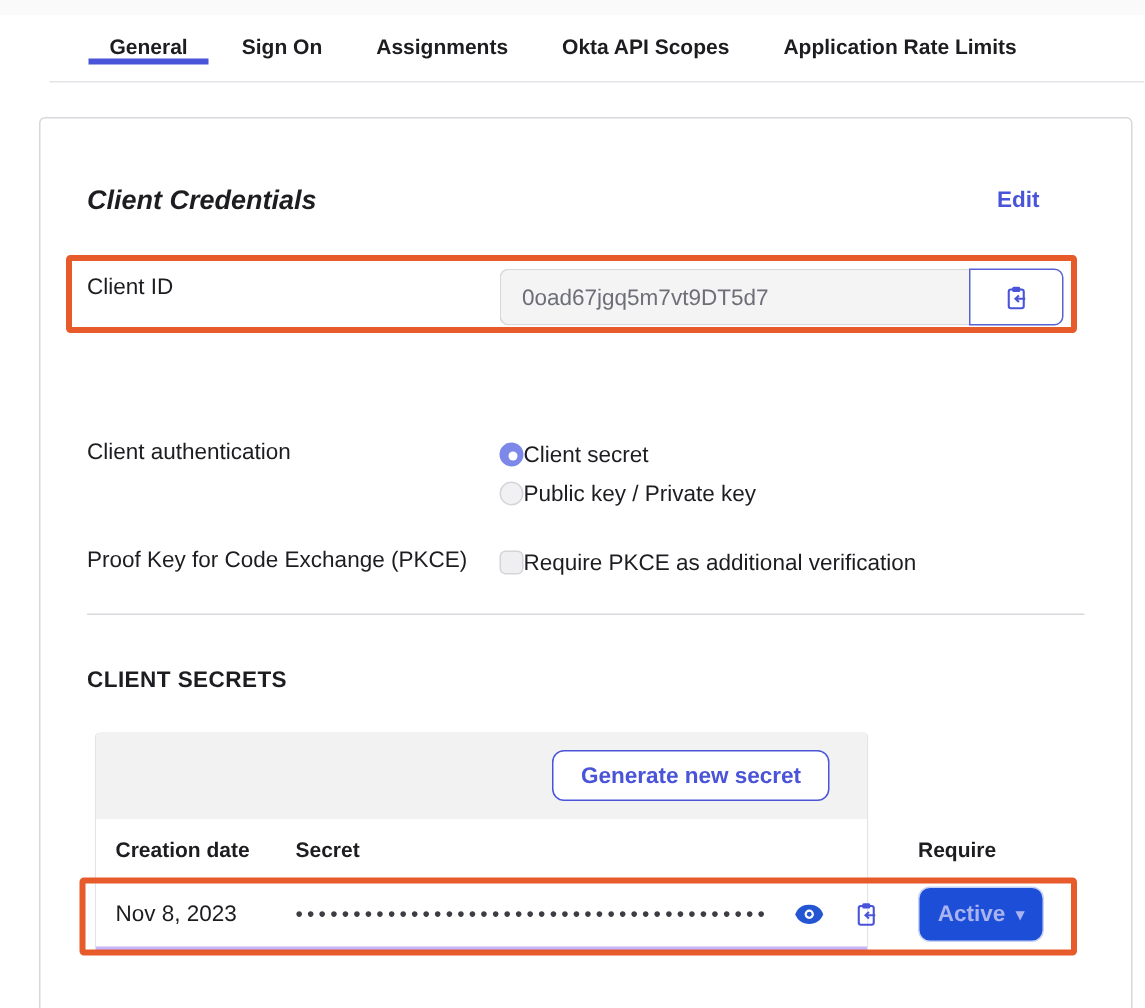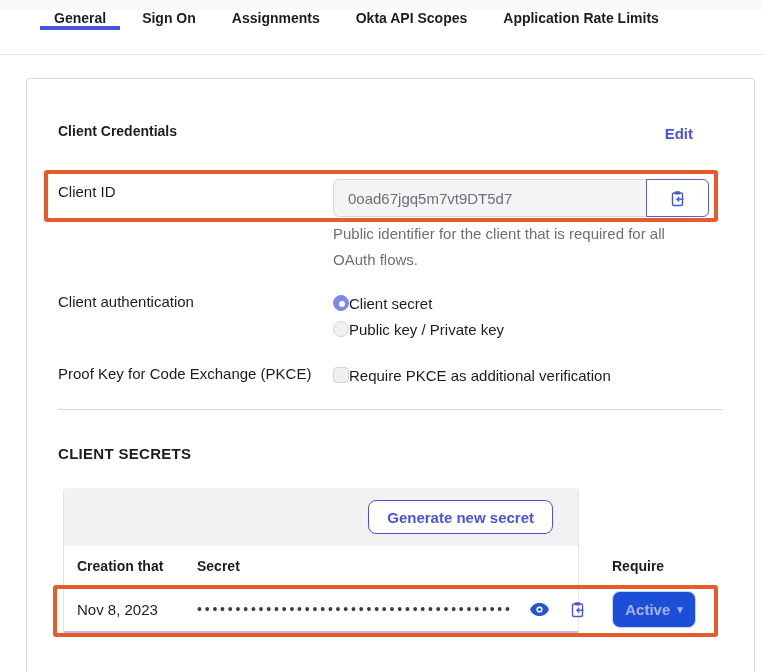--- a/index.html
+++ b/index.html
@@ -13,26 +13,27 @@
     width: 763px;
     height: 672px;
     overflow: hidden;
     background: #ffffff;
   }
   .top-gap { height: 10px; background: #fafafa; }
 
   
   .tabbar {
     display: flex;
-    align-items: flex-start;
+    align-items: center;
     gap: 8px;
-    padding-left: 40px;
+    padding-left: 26px;
     border-bottom: 1px solid #e4e4e9;
     background: #ffffff;
     height: 45px;
+    margin-left: 33px;
   }
   .tab {
     display: flex;
     align-items: center;
     padding: 0 14px;
     font-size: 14px;
     font-weight: 700;
     color: #1d1d21;
     cursor: pointer;
     border-bottom: 4px solid transparent;
@@ -49,23 +50,24 @@
     width: 729px;
     height: 620px;
     background: #ffffff;
     border: 1px solid #d7d7dc;
     border-radius: 4px 4px 0 0;
   }
   .cc-title {
     position: absolute;
     left: 31px;
     top: 44px;
-    font-size: 14px;
-    font-weight: 700;
-    color: #1d1d21;
+    font-size: 18px;
+    font-weight: 700;
+    color: #1d1d21;
+    font-style: italic;
   }
   .edit-link {
     position: absolute;
     right: 61px;
     top: 46px;
     font-size: 15px;
     font-weight: 700;
     color: #4a54d9;
     cursor: pointer;
   }
@@ -310,21 +312,20 @@
         <span style="display:flex">
           <svg width="17" height="17" viewBox="0 0 17 17" fill="none">
             <rect x="3.5" y="3" width="10" height="12.5" rx="1.5" stroke="#4a54d9" stroke-width="1.4"></rect>
             <rect x="5.8" y="1.2" width="5.4" height="3.4" rx="1" fill="#4a54d9"></rect>
             <path d="M14.5 9.2 H8.2" stroke="#4a54d9" stroke-width="1.4"></path>
             <path d="M10.3 7 L8 9.2 L10.3 11.4" stroke="#4a54d9" stroke-width="1.4" fill="none"></path>
           </svg>
         </span>
       </button>
     </div>
-    <p class="help-text">Public identifier for the client that is required for all OAuth flows.</p>
 
     <div class="field-label" style="top:214px">Client authentication</div>
     <div class="choice-group" style="top:213px">
       <div class="choice-row">
         <span class="radio selected"></span>
         <span>Client secret</span>
       </div>
       <div class="choice-row">
         <span class="radio"></span>
         <span>Public key / Private key</span>
@@ -341,21 +342,21 @@
 
     <div class="divider"></div>
 
     <h3 class="cs-heading">CLIENT SECRETS</h3>
 
     <div class="secrets-table">
       <div class="table-toolbar">
         <button class="generate-btn">Generate new secret</button>
       </div>
       <div class="table-header">
-        <div class="th-first">Creation that</div>
+        <div class="th-first">Creation date</div>
         <div>Secret</div>
         <div>Require</div>
       </div>
       <div class="table-row">
         <div class="td-first">Nov 8, 2023</div>
         <div class="secret-cell">
           <span class="secret-dots">•••••••••••••••••••••••••••••••••••••••••••</span>
           <button class="icon-btn">
             <span style="display:flex">
               <svg width="19" height="13" viewBox="0 0 19 13">

